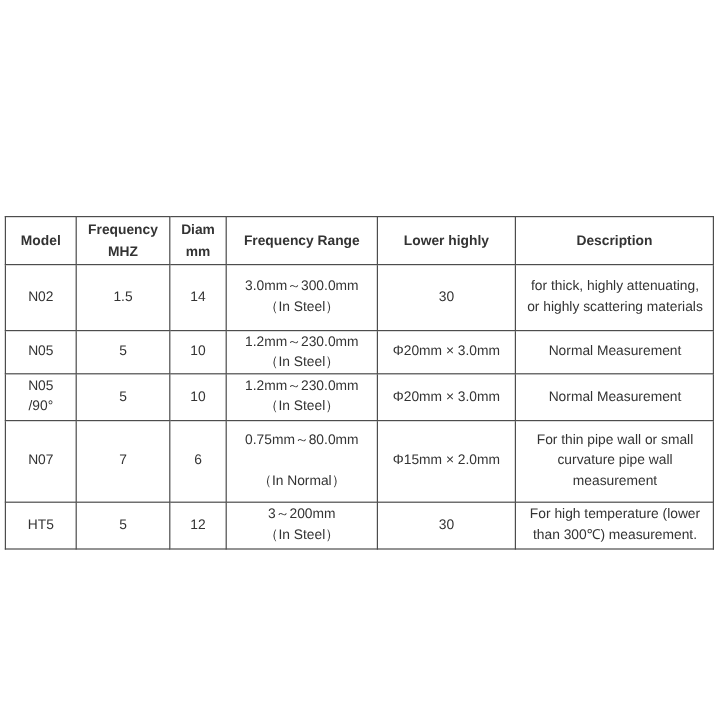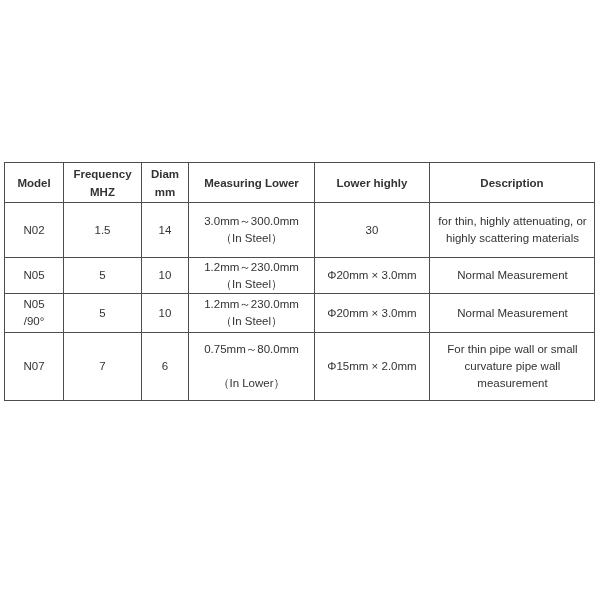--- a/index.html
+++ b/index.html
@@ -9,21 +9,21 @@
     font-family: "Liberation Sans", sans-serif;
   }
   .page {
     position: relative;
     width: 600px; height: 600px;
     background: #ffffff;
     overflow: hidden;
   }
   table.spec {
     position: absolute;
-    left: 4px; top: 162px;
+    left: 4px; top: 180px;
     width: 590px;
     border-collapse: collapse;
     table-layout: fixed;
     color: #333333;
     font-size: 11.5px;
   }
   table.spec th, table.spec td {
     border: 1px solid #4d4d4d;
     vertical-align: middle;
     text-align: center;
@@ -61,34 +61,34 @@
       <col style="width:115px">
       <col style="width:165px">
     </colgroup>
     <thead>
       <tr class="r-header">
         <th>Model</th>
         <th>Frequency
 MHZ</th>
         <th>Diam
 mm</th>
-        <th>Measuring Lower</th>
+        <th>Frequency Range</th>
         <th>Lower highly</th>
         <th>Description</th>
       </tr>
     </thead>
     <tbody>
       <tr class="r-0">
         <td>N02</td>
         <td>1.5</td>
         <td>14</td>
         <td class="col-range">3.0mm～300.0mm
 （In Steel）</td>
         <td>30</td>
-        <td class="col-desc">for thin, highly attenuating, or highly scattering materials</td>
+        <td class="col-desc">for thick, highly attenuating, or highly scattering materials</td>
       </tr>
       <tr class="r-1">
         <td>N05</td>
         <td>5</td>
         <td>10</td>
         <td class="col-range">1.2mm～230.0mm
 （In Steel）</td>
         <td>Φ20mm × 3.0mm</td>
         <td class="col-desc">Normal Measurement</td>
       </tr>
@@ -101,19 +101,28 @@
 （In Steel）</td>
         <td>Φ20mm × 3.0mm</td>
         <td class="col-desc">Normal Measurement</td>
       </tr>
       <tr class="r-3">
         <td>N07</td>
         <td>7</td>
         <td>6</td>
         <td class="col-range">0.75mm～80.0mm
 
-（In Lower）</td>
+（In Normal）</td>
         <td>Φ15mm × 2.0mm</td>
         <td class="col-desc">For thin pipe wall or small curvature pipe wall measurement</td>
+      </tr>
+      <tr class="r-4">
+        <td>HT5</td>
+        <td>5</td>
+        <td>12</td>
+        <td class="col-range">3～200mm
+（In Steel）</td>
+        <td>30</td>
+        <td class="col-desc">For high temperature (lower than 300℃) measurement.</td>
       </tr>
     </tbody>
   </table>
 </div>
 
 </body></html>

